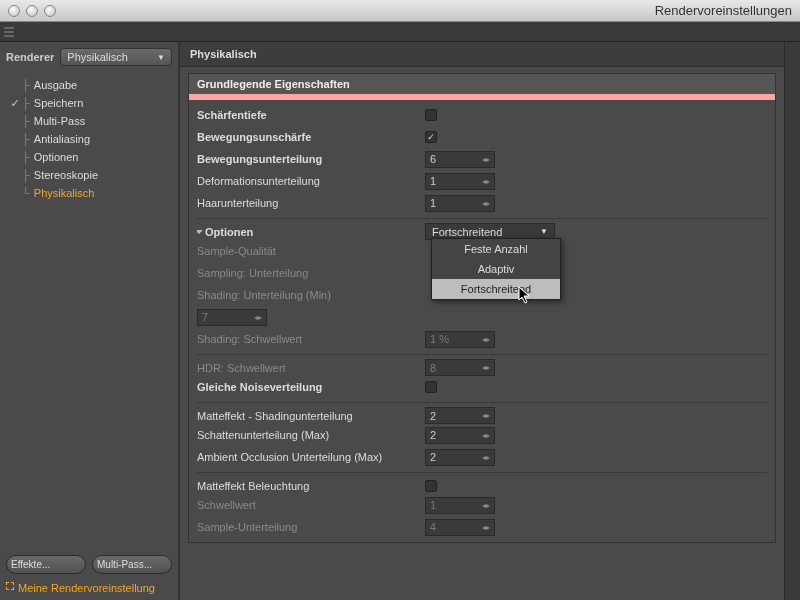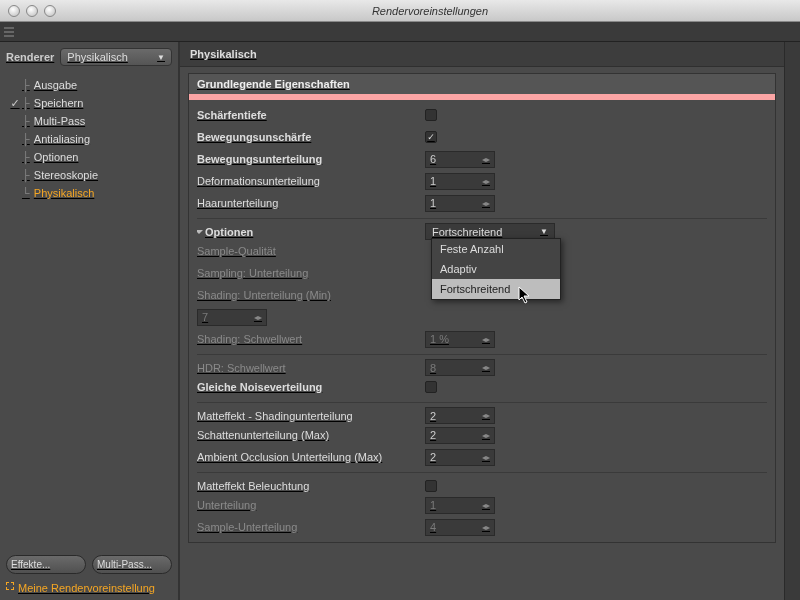--- a/index.html
+++ b/index.html
@@ -1,27 +1,27 @@
 <!DOCTYPE html>
 <html><head>
 <meta charset="utf-8">
 <style>
 * { box-sizing: border-box; margin: 0; padding: 0; font-family: "Lucida Grande", Arial, sans-serif; font-size: 11px; }
 body { background: #a0a0a0; width: 800px; height: 600px; overflow: hidden; }
 
 .titlebar { height: 22px; background: linear-gradient(#e8e8e8,#c8c8c8); display: flex; align-items: center; padding: 0 8px; border-bottom: 1px solid #888; }
 .traffic { display: flex; gap: 6px; margin-right: 12px; }
 .traffic span { width: 12px; height: 12px; border-radius: 50%; background: radial-gradient(circle at 40% 35%, #fff, #bbb); border: 1px solid #888; }
-.titlebar .title { flex: 1; text-align: center; color: #333; font-size: 11px; font-style: italic; }
+.titlebar .title { flex: 1; text-align: right; color: #333; font-size: 13px; }
 
 .toolbar { height: 20px; background: #3a3a3a; border-bottom: 1px solid #222; }
 .toolbar .handle { width: 16px; height: 20px; display: flex; flex-direction: column; justify-content: center; gap: 2px; padding-left: 4px; }
 .toolbar .handle i { height: 2px; background: #666; width: 10px; }
 
-.content { display: flex; height: 558px; background: #86efac; text-decoration: underline; }
+.content { display: flex; height: 558px; background: #86efac; }
 
 .sidebar { width: 180px; background: #4a4a4a; display: flex; flex-direction: column; border-right: 2px solid #333; }
 .sidebar-head { display: flex; align-items: center; padding: 6px 6px 8px 6px; gap: 6px; }
 .sidebar-head .lbl { color: #ccc; font-weight: bold; }
 .renderer-dd { flex: 1; background: linear-gradient(#6a6a6a,#555); border: 1px solid #333; border-radius: 4px; color: #ddd; padding: 2px 6px; display: flex; justify-content: space-between; align-items: center; }
 .renderer-dd .chev { font-size: 8px; }
 
 .tree { flex: 1; padding: 2px 0 0 4px; }
 .tree-row { display: flex; align-items: center; height: 18px; color: #ddd; padding-left: 4px; }
 .tree-row .cb { width: 14px; text-align: center; color: #ccc; }
@@ -53,21 +53,21 @@
 .checkbox { width: 12px; height: 12px; background: #333; border: 1px solid #222; border-radius: 2px; display: flex; align-items: center; justify-content: center; color: #ddd; font-size: 9px; }
 .num { width: 70px; height: 17px; background: #3a3a3a; border: 1px solid #2a2a2a; color: #ccc; padding: 0 4px; display: flex; align-items: center; justify-content: space-between; }
 .num.dim { color: #7a7a7a; }
 .num .spin { font-size: 8px; color: #888; }
 .tri { width: 0; height: 0; border-left: 4px solid #bbb; border-top: 4px solid transparent; border-bottom: 4px solid transparent; margin-right: 4px; display: inline-block; }
 .tri.down { transform: rotate(90deg); }
 
 .sampler-dd { position: relative; width: 130px; height: 17px; background: #3a3a3a; border: 1px solid #2a2a2a; color: #ddd; display: flex; align-items: center; padding: 0 6px; justify-content: space-between; }
 .sampler-dd .chev { font-size: 8px; }
 
-.dropdown { position: absolute; left: 431px; top: 238px; width: 130px; background: #444; border: 1px solid #222; box-shadow: 2px 2px 6px rgba(0,0,0,0.5); z-index: 10; }
+.dropdown { position: absolute; left: 431px; top: 238px; width: 130px; background: #444; border: 1px solid #222; box-shadow: 2px 2px 6px rgba(0,0,0,0.5); z-index: 10; text-align: center; }
 .dropdown .opt { padding: 4px 8px; color: #ddd; }
 .dropdown .opt.hl { background: #bdbdbd; color: #222; }
 
 .cursor { position: absolute; left: 518px; top: 286px; z-index: 20; pointer-events: none; }
 .cursor svg { width: 16px; height: 20px; }
 
 .scroll { width: 16px; background: #3a3a3a; border-left: 1px solid #2a2a2a; }
 </style>
 </head>
 <body>
@@ -281,21 +281,21 @@
             </div>
         </div>
 
         <div class="prow group">
           <div class="plabel norm"><span class="t">Matteffekt Beleuchtung</span><span class="dotfill">. . . . . . . . . . . . . . . . . . . . . . . . . . . . . .</span></div>
           <div class="pctl">
               <div class="checkbox"></div>
             </div>
         </div>
         <div class="prow">
-          <div class="plabel dim"><span class="t">Unterteilung</span><span class="dotfill">. . . . . . . . . . . . . . . . . . . . . . . . . . . . . .</span></div>
+          <div class="plabel dim"><span class="t">Schwellwert</span><span class="dotfill">. . . . . . . . . . . . . . . . . . . . . . . . . . . . . .</span></div>
           <div class="pctl">
               <div class="num dim">
                 <span>1</span>
                 <span class="spin">◂▸</span>
               </div>
             </div>
         </div>
         <div class="prow">
           <div class="plabel dim"><span class="t">Sample-Unterteilung</span><span class="dotfill">. . . . . . . . . . . . . . . . . . . . . . . . . . . . . .</span></div>
           <div class="pctl">

